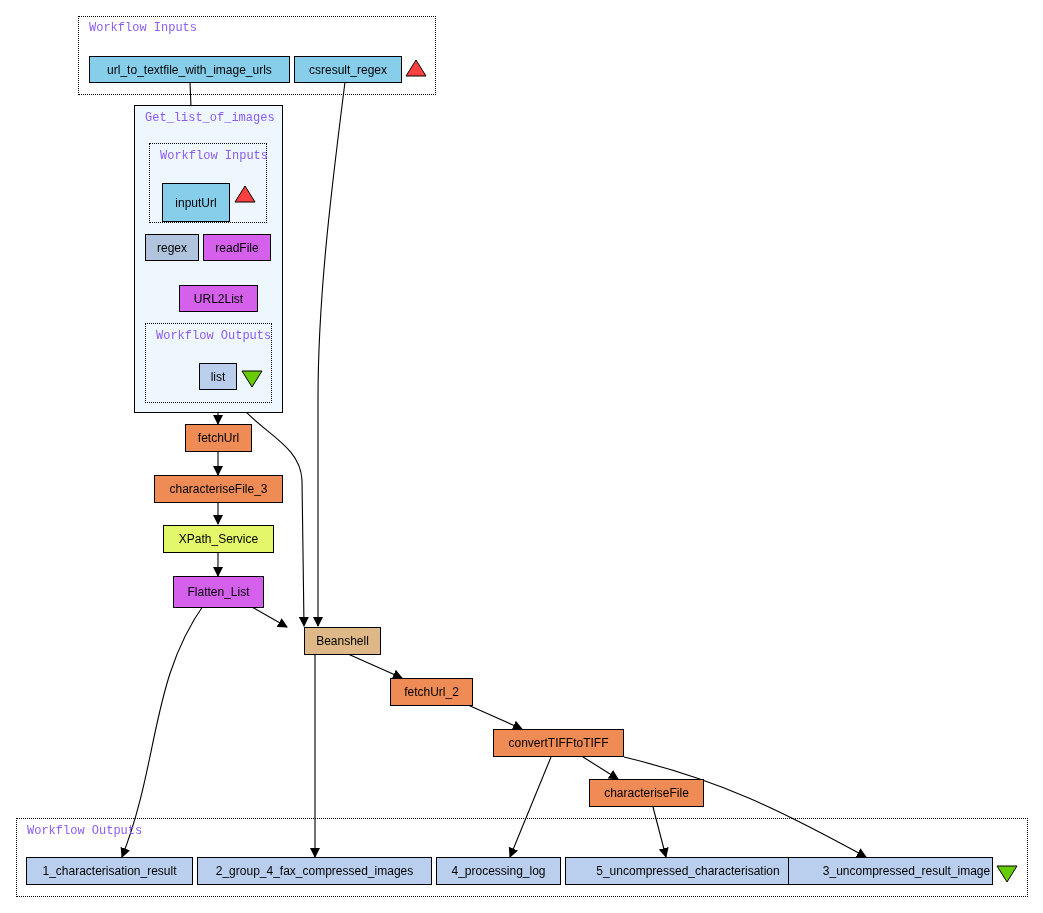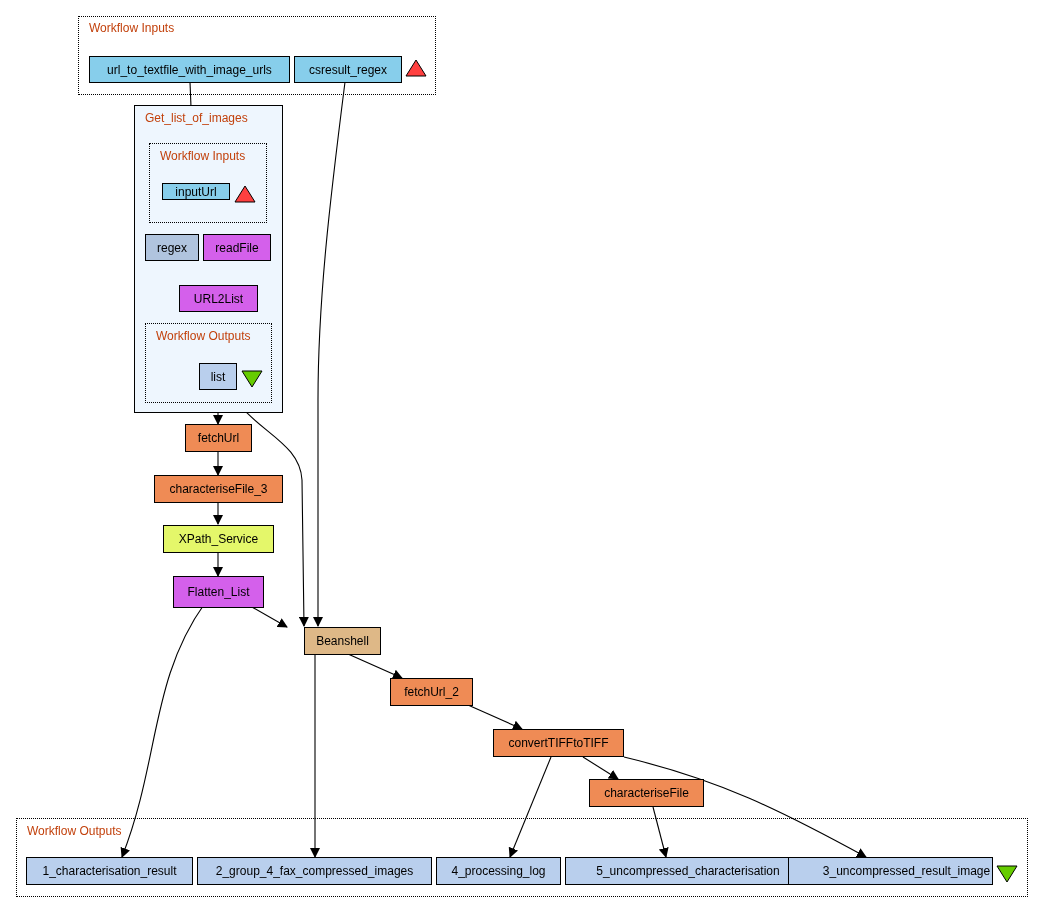--- a/index.html
+++ b/index.html
@@ -1,20 +1,20 @@
 <!DOCTYPE html>
 <html><head>
 <meta charset="utf-8">
 <style>
   html,body{margin:0;padding:0;background:#fff;}
   body{width:1043px;height:913px;position:relative;overflow:hidden;font-family:"Liberation Sans",sans-serif;}
   #canvas{position:absolute;left:0;top:0;width:1043px;height:913px;}
   .cluster{position:absolute;border:1.5px dotted #000;box-sizing:border-box;}
   .cluster.solid{border:1px solid #000;background:#eef6fe;}
-  .clabel{position:absolute;font-size:12px;color:#c2410c;white-space:nowrap;}
+  .clabel{position:absolute;font-size:12px;color:#8b5cf6;white-space:nowrap;font-family:Liberation Mono, monospace;}
   .node{position:absolute;box-sizing:border-box;border:1px solid #000;font-size:12px;display:flex;align-items:center;justify-content:center;white-space:nowrap;color:#000;}
   .inp{background:#87ceeb;}
   .out{background:#b9cfed;}
   .purple{background:#d460eb;}
   .orange{background:#ef8b55;}
   .yellow{background:#e4f76a;}
   .tan{background:#deb887;}
   .grey{background:#b0c4de;}
   .tri{position:absolute;}
   svg.edges{position:absolute;left:0;top:0;}
@@ -59,21 +59,21 @@
   <div class="node inp" style="left:89px;top:56px;width:201px;height:27px;">url_to_textfile_with_image_urls</div>
   <div class="node inp" style="left:294px;top:56px;width:108px;height:27px;">csresult_regex</div>
   <svg class="tri" style="left:405px;top:59px;" width="22" height="18">
       <path d="M11,1 L21,17 L1,17 z" fill="#ff4040" stroke="#000" stroke-width="1"></path>
     </svg>
 
   <div class="cluster solid" style="left:134px;top:105px;width:149px;height:308px;"></div>
   <div class="clabel" style="left:145px;top:111px;">Get_list_of_images</div>
   <div class="cluster" style="left:149px;top:143px;width:118px;height:80px;"></div>
   <div class="clabel" style="left:160px;top:149px;">Workflow Inputs</div>
-  <div class="node inp" style="left:162px;top:183px;width:68px;height:17px;">inputUrl</div>
+  <div class="node inp" style="left:162px;top:183px;width:68px;height:39px;">inputUrl</div>
   <svg class="tri" style="left:234px;top:185px;" width="22" height="18">
       <path d="M11,1 L21,17 L1,17 z" fill="#ff4040" stroke="#000" stroke-width="1"></path>
     </svg>
   <div class="node grey" style="left:145px;top:234px;width:54px;height:27px;">regex</div>
   <div class="node purple" style="left:203px;top:234px;width:68px;height:27px;">readFile</div>
   <div class="node purple" style="left:179px;top:285px;width:79px;height:27px;">URL2List</div>
   <div class="cluster" style="left:145px;top:323px;width:127px;height:80px;"></div>
   <div class="clabel" style="left:156px;top:329px;">Workflow Outputs</div>
   <div class="node out" style="left:199px;top:363px;width:38px;height:27px;">list</div>
   <svg class="tri" style="left:241px;top:370px;" width="22" height="18">

